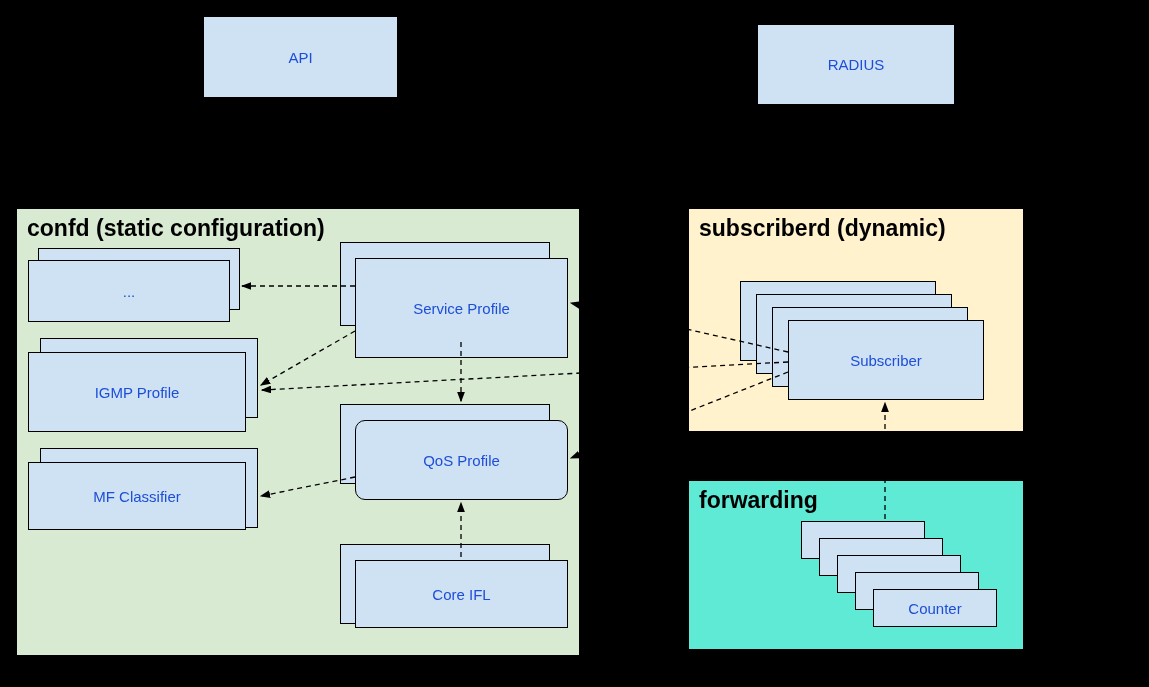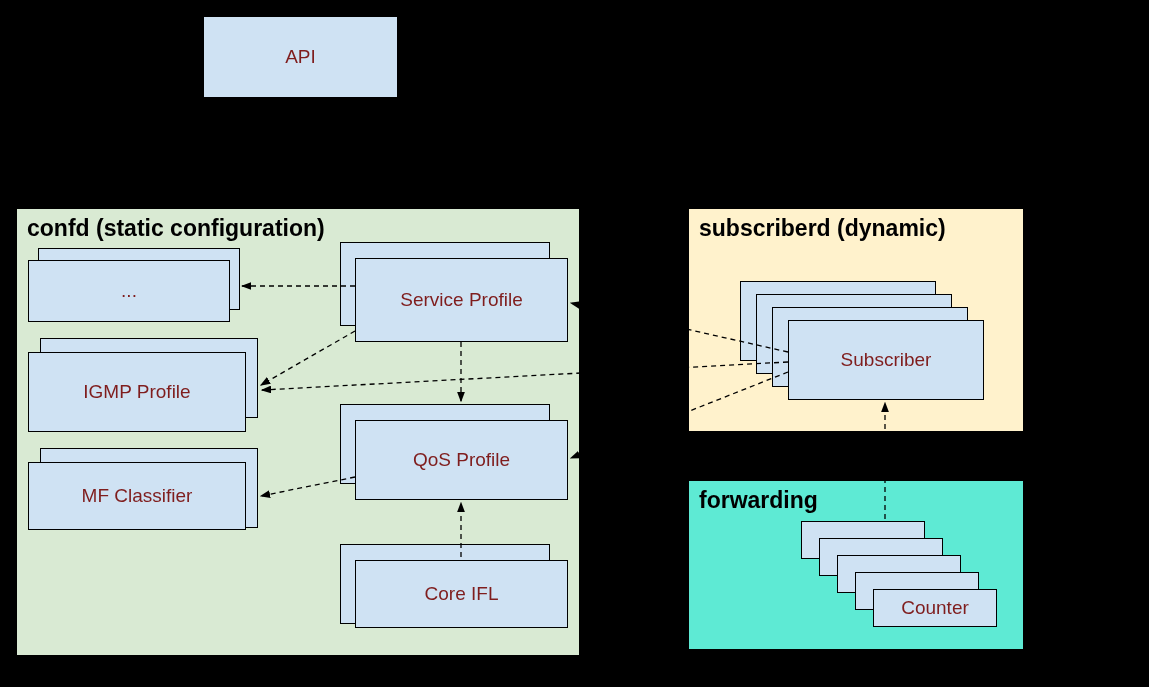--- a/index.html
+++ b/index.html
@@ -11,22 +11,22 @@
     font-family: "Liberation Sans", sans-serif;
     overflow: hidden;
   }
   .abs { position: absolute; box-sizing: border-box; }
   .node {
     background: #cfe2f3;
     border: 1px solid #000000;
     display: flex;
     align-items: center;
     justify-content: center;
-    font-size: 19px;
-    color: #7f1d1d;
+    font-size: 15px;
+    color: #1d4ed8;
     z-index: 2;
   }
   .group {
     border: 1px solid #000000;
     z-index: 1;
   }
   .group-title {
     position: absolute;
     left: 10px;
     top: 6px;
@@ -45,20 +45,23 @@
   #edge-layer line { stroke: #000000; stroke-width: 1.3; stroke-dasharray: 5,4; }
 </style>
 </head>
 <body>
 
 <div id="canvas">
 
   <div class="abs node" style="left:203px; top:16px; width:195px; height:82px;">
     <span>API</span>
   </div>
+  <div class="abs node" style="left:757px; top:24px; width:198px; height:81px;">
+    <span>RADIUS</span>
+  </div>
 
   <div class="abs group" style="left:16px; top:208px; width:564px; height:448px; background:#d9ead3;">
     <span class="group-title">confd (static configuration)</span>
   </div>
   <div class="abs group" style="left:688px; top:208px; width:336px; height:224px; background:#fff2cc;">
     <span class="group-title">subscriberd (dynamic)</span>
   </div>
   <div class="abs group" style="left:688px; top:480px; width:336px; height:170px; background:#5eead4;">
     <span class="group-title">forwarding</span>
   </div>
@@ -72,26 +75,26 @@
   <div class="abs node" style="left:28px; top:352px; width:218px; height:80px;">
     <span>IGMP Profile</span>
   </div>
 
   <div class="abs node" style="left:40px; top:448px; width:218px; height:80px;"></div>
   <div class="abs node" style="left:28px; top:462px; width:218px; height:68px;">
     <span>MF Classifier</span>
   </div>
 
   <div class="abs node" style="left:340px; top:242px; width:210px; height:84px;"></div>
-  <div class="abs node" style="left:355px; top:258px; width:213px; height:84px;">
+  <div class="abs node" style="left:355px; top:258px; width:213px; height:100px;">
     <span>Service Profile</span>
   </div>
 
   <div class="abs node" style="left:340px; top:404px; width:210px; height:80px;"></div>
-  <div class="abs node" style="left:355px; top:420px; width:213px; height:80px;">
+  <div class="abs node" style="left:355px; top:420px; width:213px; height:80px;border-radius:10px;">
     <span>QoS Profile</span>
   </div>
 
   <div class="abs node" style="left:340px; top:544px; width:210px; height:80px;"></div>
   <div class="abs node" style="left:355px; top:560px; width:213px; height:68px;">
     <span>Core IFL</span>
   </div>
 
   <div class="abs node" style="left:740px; top:281px; width:196px; height:80px;"></div>
   <div class="abs node" style="left:756px; top:294px; width:196px; height:80px;"></div>

